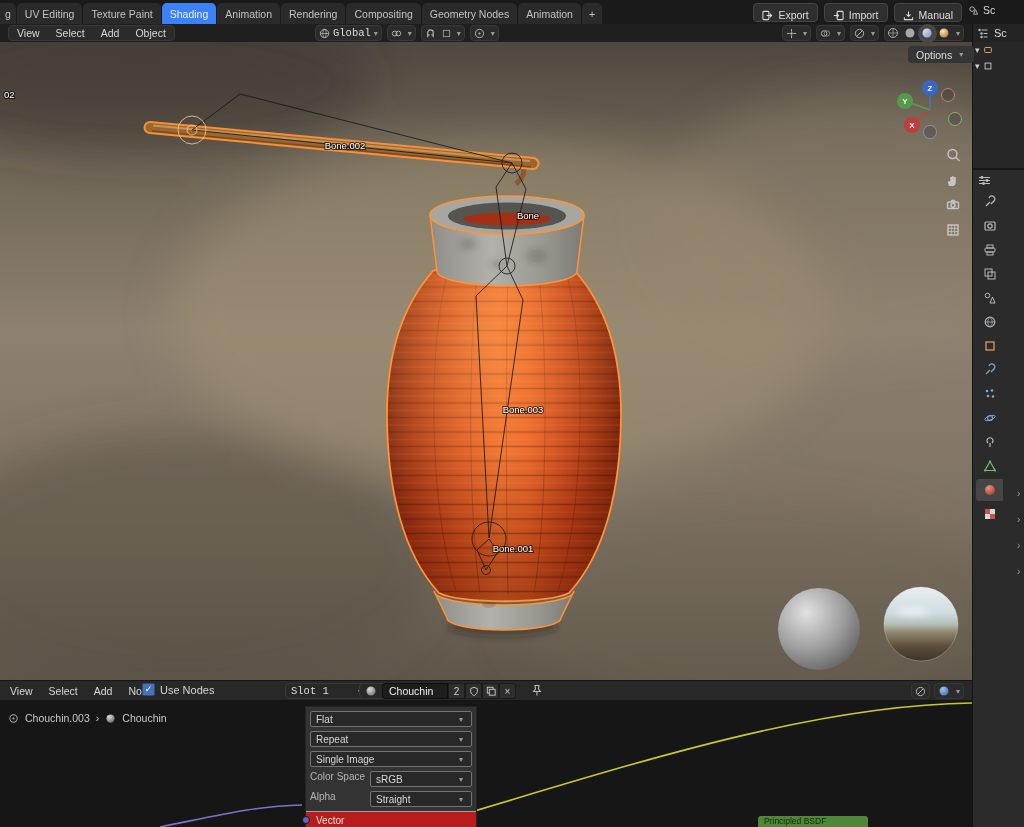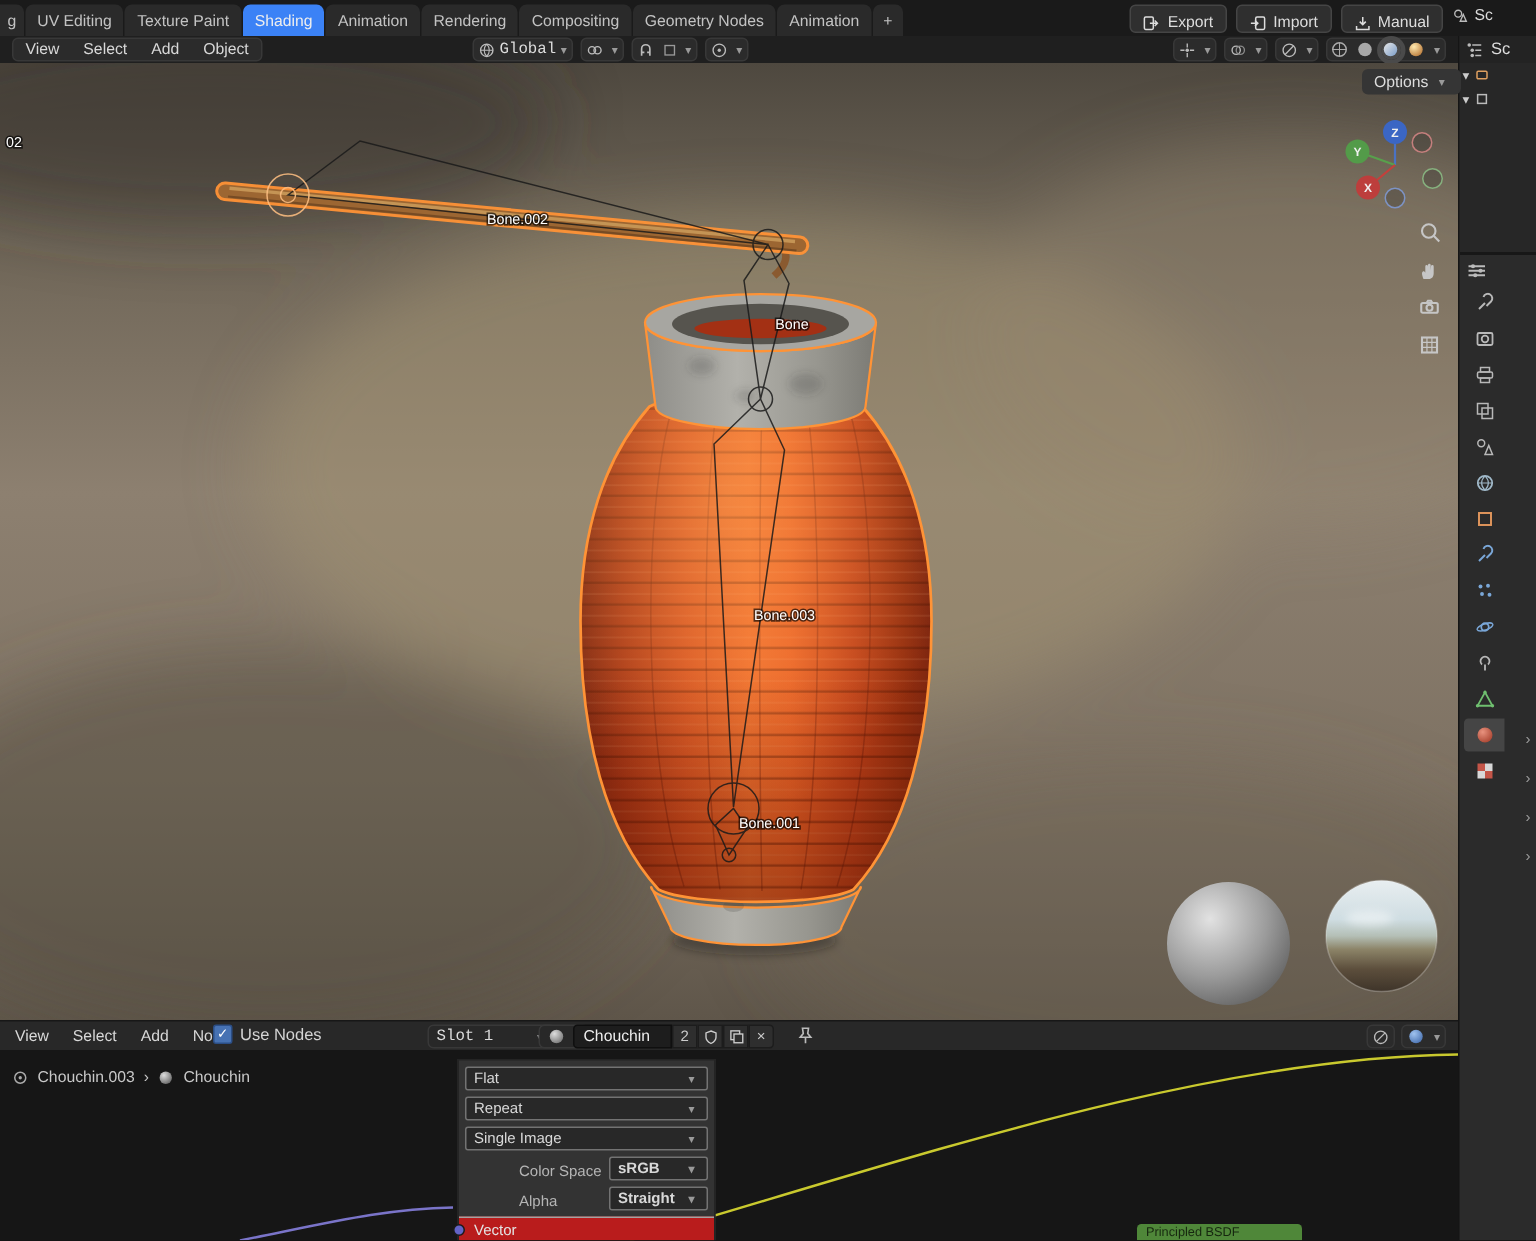--- a/index.html
+++ b/index.html
@@ -49,23 +49,23 @@
        display:flex;align-items:center;justify-content:center;color:#ccc;font-size:10px;}
   .pinbtn{position:absolute;left:531px;top:3px;}
   .sh-right{position:absolute;right:8px;top:2px;display:flex;gap:4px;}
   .sh-body{position:absolute;left:0;top:700px;width:972px;height:127px;background:#161616;overflow:hidden;}
   .breadcrumb{position:absolute;left:8px;top:12px;display:flex;align-items:center;gap:6px;color:#c9c9c9;font-size:10.5px;}
   
   .np{position:absolute;left:305px;top:6px;width:172px;background:#333;border:1px solid #242424;
       border-bottom:none;box-sizing:border-box;padding:4px 4px 0;z-index:4;}
   .np-field{height:14px;background:#282828;border:1px solid #737373;border-radius:2px;margin-bottom:4px;
             display:flex;align-items:center;justify-content:space-between;padding:0 5px;color:#d8d8d8;font-size:10px;}
-  .np-row{display:flex;gap:4px;margin-bottom:4px;align-items:flex-end;margin-left:36px;}
+  .np-row{display:flex;gap:4px;margin-bottom:4px;align-items:flex-start;}
   .np-label{width:56px;color:#b5b5b5;font-size:10px;}
-  .np-row .np-field{flex:1;margin-bottom:0;font-weight:bold;}
+  .np-row .np-field{flex:1;margin-bottom:0;}
   .np-socketrow{position:relative;height:16px;margin:0 -4px;display:flex;align-items:center;
                 color:#e3e3e3;font-size:10px;padding-left:10px;background:#b91c1c;border-top:1px solid #a3a3a3;}
   .sock{position:absolute;left:-4px;top:4px;width:8px;height:8px;border-radius:50%;
         background:#6363c7;border:1px solid #1a1a1a;box-sizing:border-box;}
   .node-green{position:absolute;left:758px;top:116px;width:104px;height:11px;background:#4f8739;
               border-radius:3px 3px 0 0;color:#16270f;font-size:8.5px;line-height:11px;padding-left:6px;
               overflow:hidden;white-space:nowrap;}
   
   .rail{position:absolute;left:972px;top:24px;width:52px;height:803px;background:#2b2b2b;
         border-left:1px solid #151515;box-sizing:border-box;}

